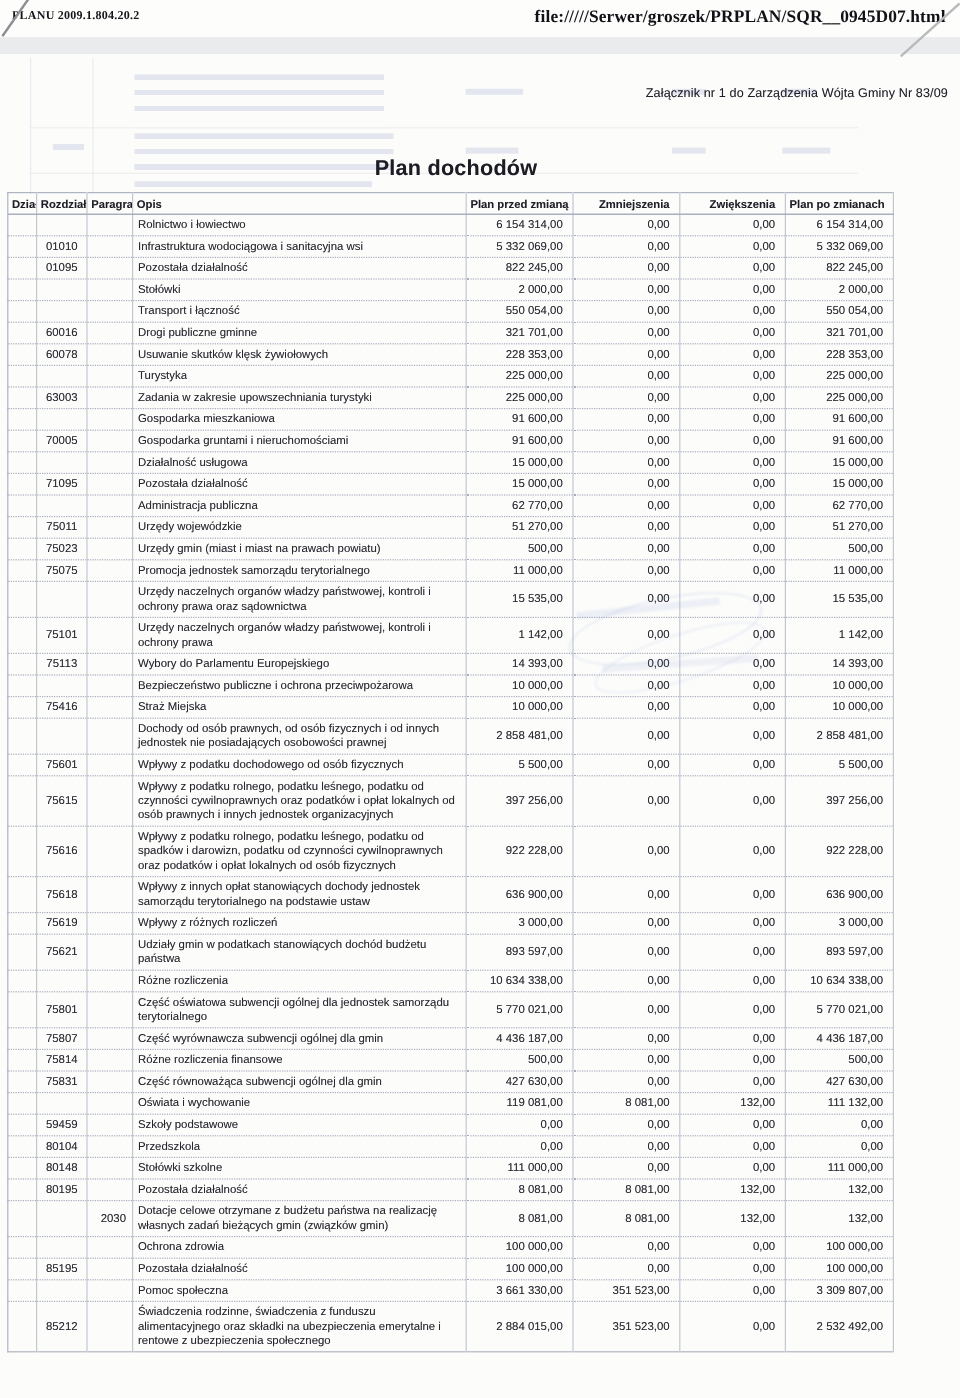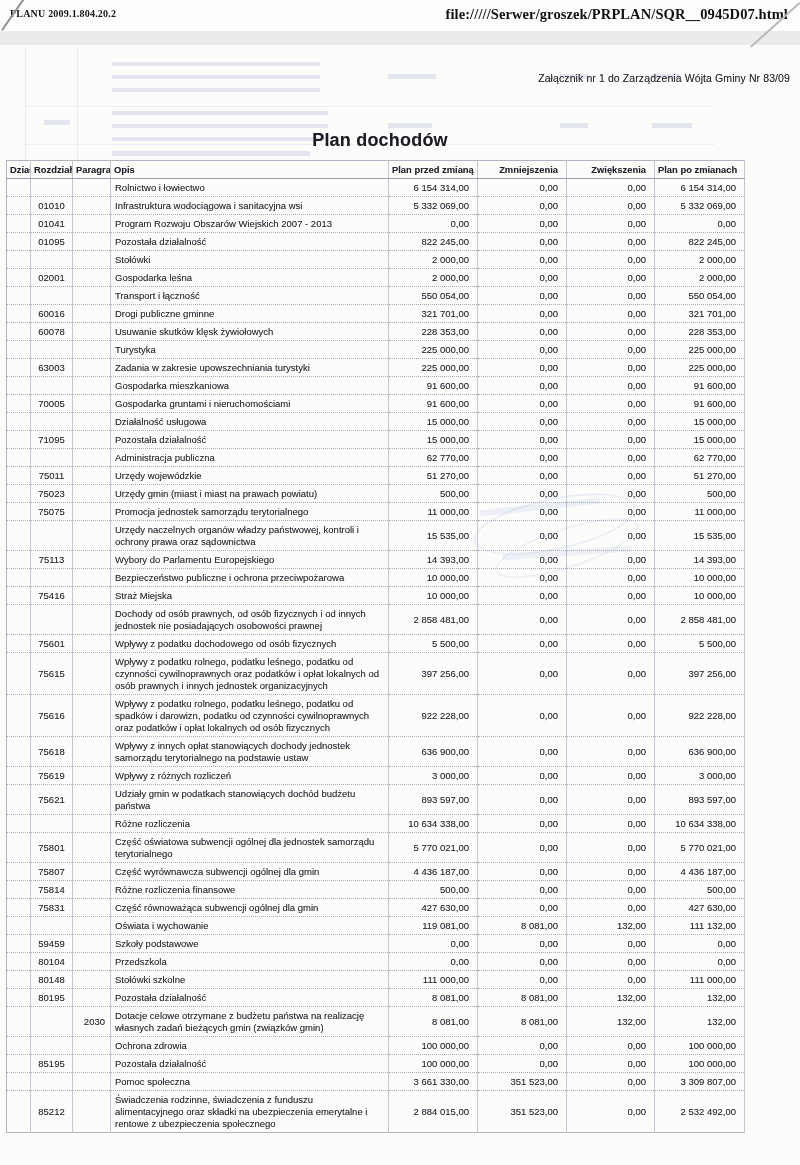--- a/index.html
+++ b/index.html
@@ -158,59 +158,39 @@
         <td class="c-rozdzial">01010</td>
         <td class="c-paragraf"></td>
         <td class="c-opis">Infrastruktura wodociągowa i sanitacyjna wsi</td>
         <td class="c-num">5 332 069,00</td>
         <td class="c-num">0,00</td>
         <td class="c-num">0,00</td>
         <td class="c-num">5 332 069,00</td>
       </tr>
       <tr>
         <td class="c-dzial"></td>
-        <td class="c-rozdzial">01041</td>
-        <td class="c-paragraf"></td>
-        <td class="c-opis">Program Rozwoju Obszarów Wiejskich 2007 - 2013</td>
-        <td class="c-num">0,00</td>
-        <td class="c-num">0,00</td>
-        <td class="c-num">0,00</td>
-        <td class="c-num">0,00</td>
-      </tr>
-      <tr>
-        <td class="c-dzial"></td>
         <td class="c-rozdzial">01095</td>
         <td class="c-paragraf"></td>
         <td class="c-opis">Pozostała działalność</td>
         <td class="c-num">822 245,00</td>
         <td class="c-num">0,00</td>
         <td class="c-num">0,00</td>
         <td class="c-num">822 245,00</td>
       </tr>
       <tr>
         <td class="c-dzial">020</td>
         <td class="c-rozdzial"></td>
         <td class="c-paragraf"></td>
         <td class="c-opis">Stołówki</td>
         <td class="c-num">2 000,00</td>
         <td class="c-num">0,00</td>
         <td class="c-num">0,00</td>
         <td class="c-num">2 000,00</td>
       </tr>
       <tr>
-        <td class="c-dzial"></td>
-        <td class="c-rozdzial">02001</td>
-        <td class="c-paragraf"></td>
-        <td class="c-opis">Gospodarka leśna</td>
-        <td class="c-num">2 000,00</td>
-        <td class="c-num">0,00</td>
-        <td class="c-num">0,00</td>
-        <td class="c-num">2 000,00</td>
-      </tr>
-      <tr>
         <td class="c-dzial">600</td>
         <td class="c-rozdzial"></td>
         <td class="c-paragraf"></td>
         <td class="c-opis">Transport i łączność</td>
         <td class="c-num">550 054,00</td>
         <td class="c-num">0,00</td>
         <td class="c-num">0,00</td>
         <td class="c-num">550 054,00</td>
       </tr>
       <tr>
@@ -335,20 +315,30 @@
       </tr>
       <tr>
         <td class="c-dzial">751</td>
         <td class="c-rozdzial"></td>
         <td class="c-paragraf"></td>
         <td class="c-opis">Urzędy naczelnych organów władzy państwowej, kontroli i ochrony prawa oraz sądownictwa</td>
         <td class="c-num">15 535,00</td>
         <td class="c-num">0,00</td>
         <td class="c-num">0,00</td>
         <td class="c-num">15 535,00</td>
+      </tr>
+      <tr>
+        <td class="c-dzial"></td>
+        <td class="c-rozdzial">75101</td>
+        <td class="c-paragraf"></td>
+        <td class="c-opis">Urzędy naczelnych organów władzy państwowej, kontroli i ochrony prawa</td>
+        <td class="c-num">1 142,00</td>
+        <td class="c-num">0,00</td>
+        <td class="c-num">0,00</td>
+        <td class="c-num">1 142,00</td>
       </tr>
       <tr>
         <td class="c-dzial"></td>
         <td class="c-rozdzial">75113</td>
         <td class="c-paragraf"></td>
         <td class="c-opis">Wybory do Parlamentu Europejskiego</td>
         <td class="c-num">14 393,00</td>
         <td class="c-num">0,00</td>
         <td class="c-num">0,00</td>
         <td class="c-num">14 393,00</td>

